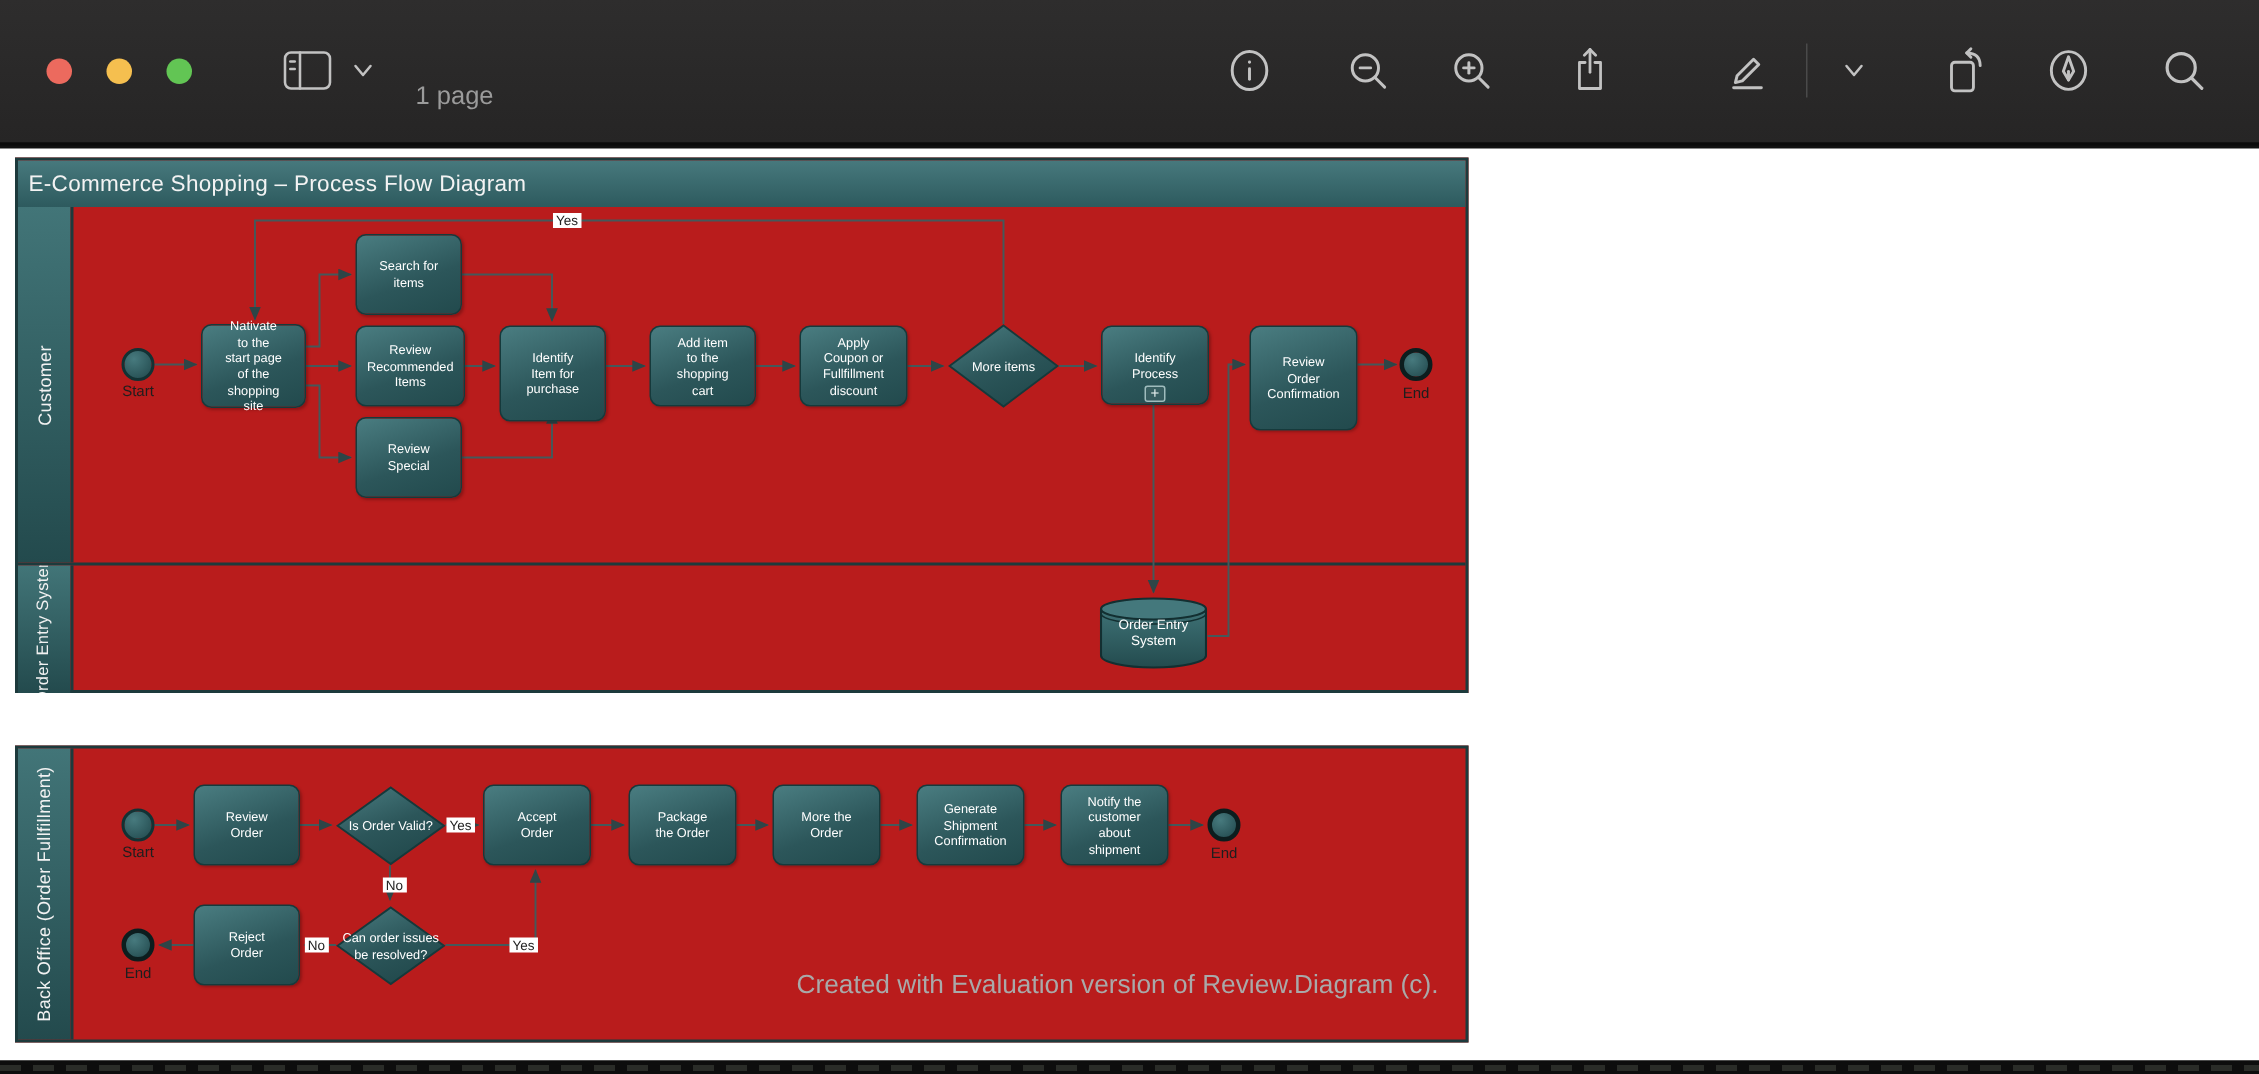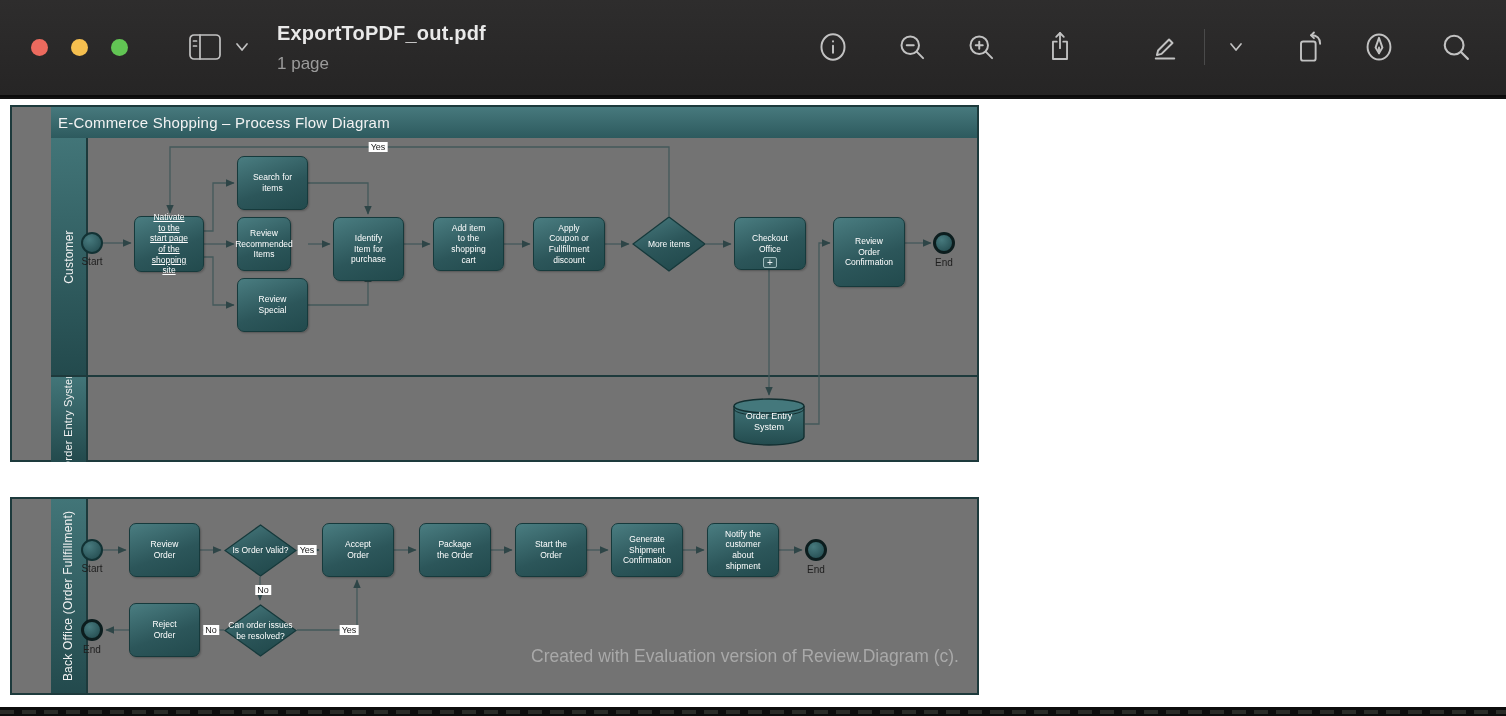--- a/index.html
+++ b/index.html
@@ -16,21 +16,21 @@
   .win-title { position:absolute; left:277px; top:22px; font-size:20px; font-weight:bold; color:#e9e9e9; letter-spacing:.2px; }
   .win-sub   { position:absolute; left:277px; top:54px; font-size:17px; color:#9b9b9b; }
   .tb-divider { position:absolute; left:1204px; top:29px; width:1px; height:36px; background:#4a4a4a; }
 
   
   .pdf-page { position:absolute; left:0; top:99px; width:1506px; height:608px; background:#ffffff; z-index:1; }
   .bottom-strip { position:absolute; left:0; top:707px; width:1506px; height:9px; background:#0d0d0d;
     background-image:repeating-linear-gradient(90deg,#2a2c28 0 14px,#0d0d0d 14px 22px); background-size:100% 4px; background-position:0 3px; background-repeat:no-repeat; z-index:5; }
 
   
-  .pool { position:absolute; border:2px solid #1d3a3c; background:#737373; z-index:2;padding-left:39px; }
+  .pool { position:absolute; border:2px solid #1d3a3c; background:#b91c1c; z-index:2; }
   .pool1 { left:10px; top:105px; width:969px; height:357px; }
   .pool2 { left:10px; top:497px; width:969px; height:198px; }
   .pool-header { height:31px; background:linear-gradient(#47797d,#2d5a5e); color:#f3f3f3;
                  font-size:15px; font-weight:500; display:flex; align-items:center; padding-left:7px; letter-spacing:.2px; }
   .lane { display:flex; }
   .lane-label { width:37px; background:linear-gradient(#427578,#234a4d); border-right:2px solid #1d3a3c;
                 display:flex; align-items:center; justify-content:center; overflow:hidden; }
   .lane-label span { transform:rotate(-90deg); white-space:nowrap; color:#f2f2f2; font-size:12px; font-weight:500; letter-spacing:.2px; }
   .lane1 { height:239px; border-bottom:2px solid #1d3a3c; }
   .lane2 { height:85px; }
@@ -74,21 +74,20 @@
       <line x1="5.5" y1="9" x2="8.5" y2="9"></line>
       <line x1="5.5" y1="14" x2="8.5" y2="14"></line>
     </svg>
   </span>
   <span class="chrome-btn" style="left:233px;top:40px;width:18px;height:14px;">
     <svg width="16" height="12" viewBox="0 0 16 12">
         <polyline points="3,3 8,9 13,3"></polyline>
       </svg>
   </span>
 
-  <span class="win-title">ExportToPDF_out.pdf</span>
   <span class="win-sub">1 page</span>
 
   <span class="chrome-btn" style="left:818px;top:32px;width:30px;height:30px;">
     <svg width="28" height="30" viewBox="0 0 24 26">
       <ellipse cx="12" cy="13" rx="10" ry="11"></ellipse>
         <line x1="12" y1="12" x2="12" y2="18"></line>
         <line x1="12" y1="8" x2="12" y2="8.2"></line>
     </svg>
   </span>
   <span class="chrome-btn" style="left:897px;top:32px;width:30px;height:30px;">
@@ -213,37 +212,37 @@
     <path d="M260,577 L260,600" marker-end="url(#arw)"></path>
     <path d="M224,630 L203,630" marker-end="url(#arw)"></path>
     <path d="M129,630 L106,630" marker-end="url(#arw)"></path>
     <path d="M297,630 L357,630 L357,580" marker-end="url(#arw)"></path>
   </g>
 </svg>
 
 <div class="evt start" style="left:81px;top:232px;"></div>
 <div class="evt-label" style="left:70px;top:256px;">Start</div>
 
-<div class="task" style="left:134px;top:216px;width:70px;height:56px;text-decoration:underline;">Nativate to the start page of the shopping site</div>
+<div class="task" style="left:134px;top:216px;width:70px;height:56px;">Nativate to the start page of the shopping site</div>
 <div class="task" style="left:237px;top:156px;width:71px;height:54px;">Search for items</div>
-<div class="task" style="left:237px;top:217px;width:54px;height:54px;">Review Recommended Items</div>
+<div class="task" style="left:237px;top:217px;width:73px;height:54px;">Review Recommended Items</div>
 <div class="task" style="left:237px;top:278px;width:71px;height:54px;">Review Special</div>
 <div class="task" style="left:333px;top:217px;width:71px;height:64px;">Identify Item for purchase</div>
 <div class="task" style="left:433px;top:217px;width:71px;height:54px;">Add item to the shopping cart</div>
 <div class="task" style="left:533px;top:217px;width:72px;height:54px;">Apply Coupon or Fullfillment discount</div>
 
 <div class="gateway" style="left:632px;top:216px;width:74px;height:56px;">
   <svg width="74" height="56" viewBox="0 0 74 56">
       <polygon points="37,1 73,28 37,55 1,28" fill="url(#nodeGrad)" stroke="#16393b" stroke-width="1.3"></polygon>
     </svg>
   <span class="glabel">More items</span>
 </div>
 
 <div class="task" style="left:734px;top:217px;width:72px;height:53px;">
-  <span>Checkout Office</span>
+  <span>Identify Process</span>
   <span class="subproc-marker">+</span>
 </div>
 
 <div class="task" style="left:833px;top:217px;width:72px;height:70px;">Review Order Confirmation</div>
 <div class="evt end" style="left:933px;top:232px;"></div>
 <div class="evt-label" style="left:922px;top:257px;">End</div>
 
 <div class="datastore" style="left:733px;top:398px;width:72px;height:48px;">
   <svg width="72" height="48" viewBox="0 0 72 48">
     <path d="M1,8 V39 A35,8 0 0 0 71,39 V8" fill="url(#cylGrad)" stroke="#132f31" stroke-width="1.4"></path>
@@ -260,21 +259,21 @@
 
 <div class="gateway" style="left:224px;top:524px;width:73px;height:53px;">
   <svg width="73" height="53" viewBox="0 0 73 53">
       <polygon points="36.5,1 72,26.5 36.5,52 1,26.5" fill="url(#nodeGrad)" stroke="#16393b" stroke-width="1.3"></polygon>
     </svg>
   <span class="glabel">Is Order Valid?</span>
 </div>
 
 <div class="task" style="left:322px;top:523px;width:72px;height:54px;">Accept Order</div>
 <div class="task" style="left:419px;top:523px;width:72px;height:54px;">Package the Order</div>
-<div class="task" style="left:515px;top:523px;width:72px;height:54px;">Start the Order</div>
+<div class="task" style="left:515px;top:523px;width:72px;height:54px;">More the Order</div>
 <div class="task" style="left:611px;top:523px;width:72px;height:54px;">Generate Shipment Confirmation</div>
 <div class="task" style="left:707px;top:523px;width:72px;height:54px;">Notify the customer about shipment</div>
 
 <div class="evt end" style="left:805px;top:539px;"></div>
 <div class="evt-label" style="left:794px;top:564px;">End</div>
 
 <div class="gateway" style="left:224px;top:604px;width:73px;height:53px;">
   <svg width="73" height="53" viewBox="0 0 73 53">
       <polygon points="36.5,1 72,26.5 36.5,52 1,26.5" fill="url(#nodeGrad)" stroke="#16393b" stroke-width="1.3"></polygon>
     </svg>

